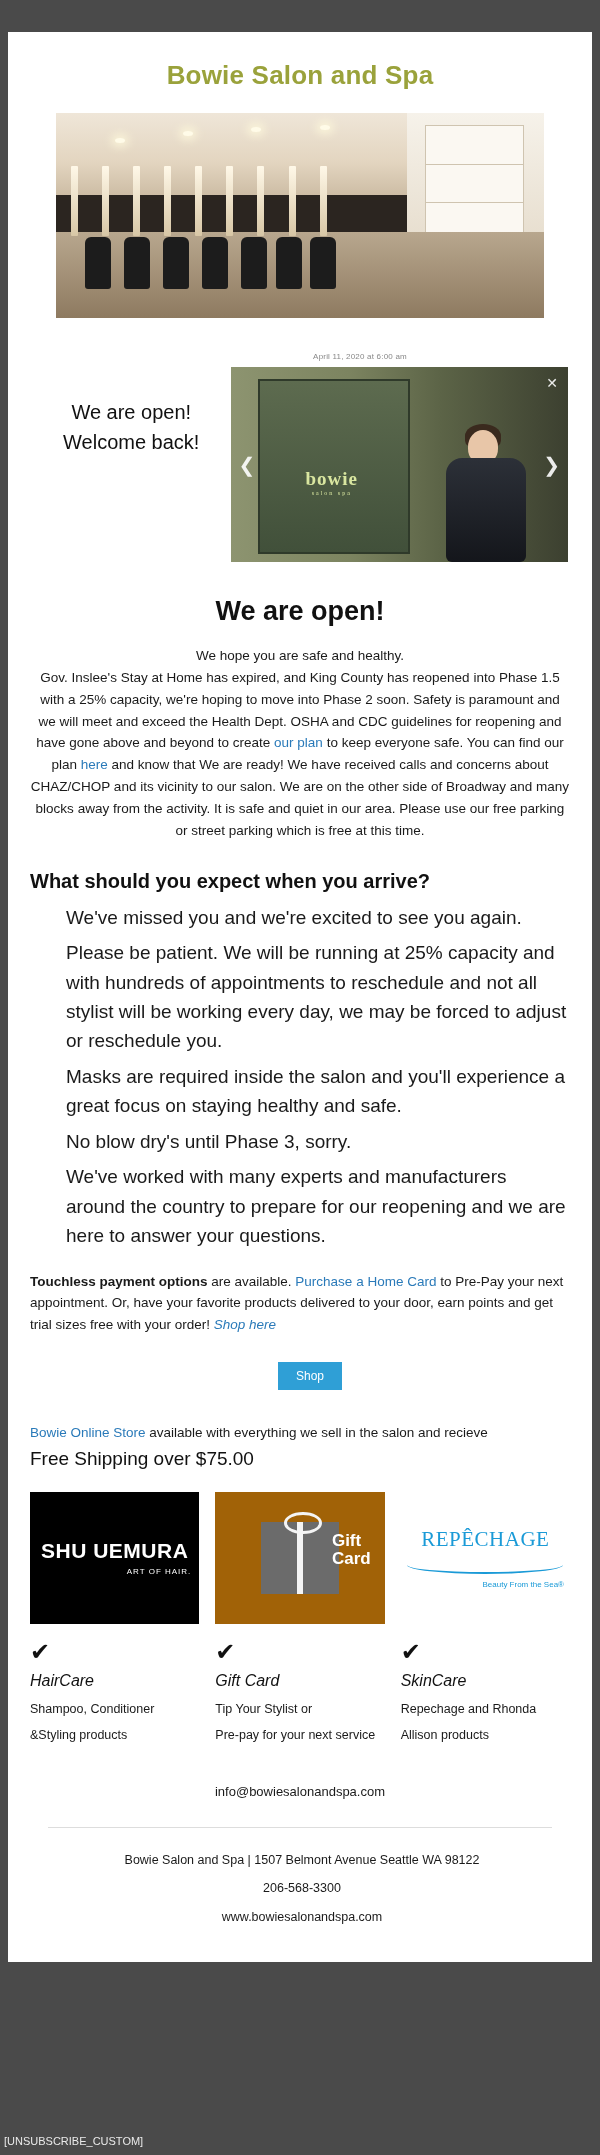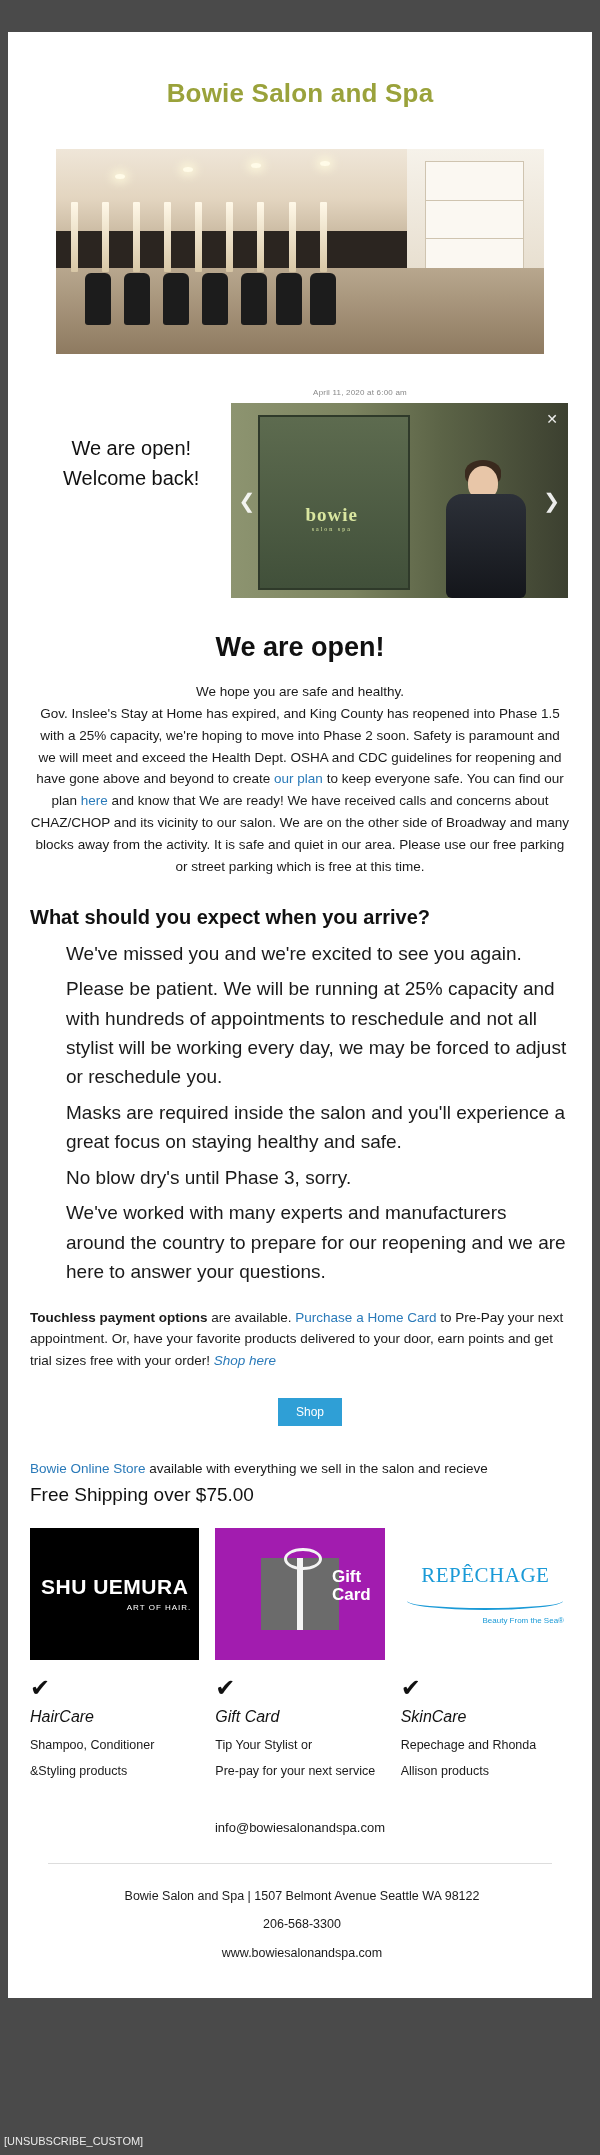--- a/index.html
+++ b/index.html
@@ -23,21 +23,21 @@
     background: #ffffff;
     box-sizing: border-box;
     padding: 0;
   }
   .brand-title {
     text-align: center;
     color: #9aa23b;
     font-size: 26px;
     font-weight: bold;
     padding: 28px 0 22px 0;
-    margin: 18px;
+    margin: 0;
     letter-spacing: 0.2px;
   }
   .hero-wrap {
     padding: 0 48px;
   }
   .hero {
     width: 100%;
     height: 205px;
     position: relative;
     overflow: hidden;
@@ -222,21 +222,21 @@
   }
   .card { width: 33.33%; }
   .card .img {
     height: 132px;
     position: relative;
     overflow: hidden;
   }
   .img-shu { background: #000; display:flex; flex-direction:column; justify-content:center; align-items:center; }
   .img-shu .t1 { color:#fff; font-size: 21px; font-weight: bold; letter-spacing: .5px; }
   .img-shu .t2 { color:#fff; font-size: 8px; letter-spacing: 1px; margin-top: 4px; align-self:flex-end; margin-right:8px;}
-  .img-gift { background: #a21caf; display:flex; justify-content:center; align-items:center; }
+  .img-gift { background: #a16207; display:flex; justify-content:center; align-items:center; }
   .gift-box {
     width: 78px; height: 72px; background: #6b6b6b; position: relative;
     display:flex; align-items:center; justify-content:center;
   }
   .gift-box .ribbon-v { position:absolute; left: 50%; top:0; width:6px; height:100%; margin-left:-3px; background:#f4f4f4;}
   .gift-box .bow { position:absolute; top:-10px; left:50%; margin-left:-16px; width:32px; height:16px; border:3px solid #f4f4f4; border-radius:50%;}
   .img-gift .label { position:absolute; right: 14px; top: 40px; color: #fff; font-size: 17px; font-weight: bold; line-height: 1.1;}
   .img-rep { background: #fff; display:flex; flex-direction:column; justify-content:center; align-items:center; }
   .img-rep .r1 { color:#1a9ad7; font-size: 21px; font-family:"Liberation Serif", serif; letter-spacing:.5px;}
   .img-rep .wave { width: 92%; height: 16px; border-bottom: 2px solid #1a9ad7; border-radius: 0 0 60% 60%; margin-top:4px;}

